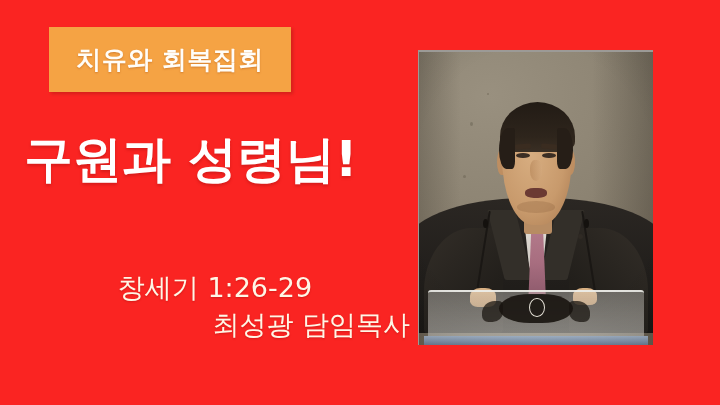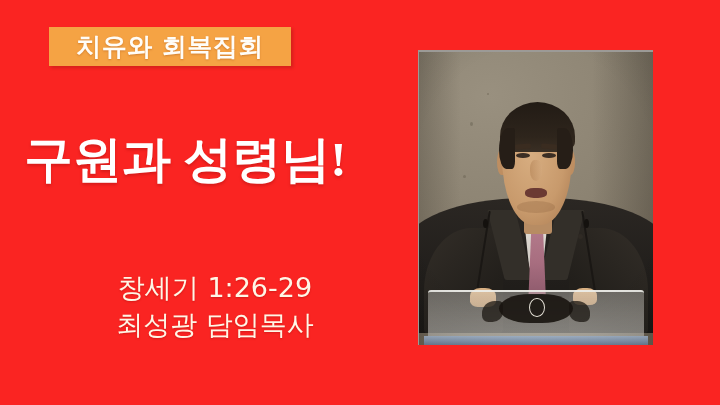--- a/index.html
+++ b/index.html
@@ -6,52 +6,51 @@
   body{
     width:720px;height:405px;overflow:hidden;
     background:#FA2422;
     font-family:"DejaVu Sans","Liberation Sans",sans-serif;
     position:relative;
   }
   #slide{position:absolute;inset:0;background:#FA2422;}
 
   
   #banner{
-    position:absolute;left:49px;top:27px;width:242px;height:39px;
+    position:absolute;left:49px;top:27px;width:242px;height:65px;
     background:#F5A344;
     display:flex;align-items:center;justify-content:center;
     box-shadow:2px 2px 3px rgba(120,20,10,.28);
   }
   #banner-label{
     color:#FFFDF8;font-size:25px;font-weight:bold;letter-spacing:.5px;
     line-height:1;white-space:nowrap;
     text-shadow:0 1px 2px rgba(150,60,10,.35);
   }
 
   
   #main-title{
     position:absolute;left:24px;top:133px;width:390px;
     color:#FFFFFF;font-size:49px;font-weight:bold;
     letter-spacing:0px;line-height:1.12;white-space:nowrap;
     text-shadow:0 2px 3px rgba(130,10,10,.30);
-    font-family:Liberation Serif, serif;
   }
 
   
   #info-block{
     position:absolute;left:20px;top:270px;width:390px;
     text-align:center;
   }
   .info-big{
     color:#FFF6E6;font-size:27px;font-weight:normal;line-height:1.30;
     white-space:nowrap;
     text-shadow:0 1px 2px rgba(130,10,10,.32);
   }
   #scripture-ref{margin-bottom:2px;}
-  #speaker-name{margin-bottom:8px;}
+  #speaker-name{margin-bottom:8px;text-align:right;}
   #church-line-1{
     color:#FFEFC2;font-size:14px;font-weight:bold;line-height:1.45;
     white-space:nowrap;text-align:center;
     text-shadow:0 1px 1px rgba(130,10,10,.30);
   }
   #church-line-2{
     color:#FFEFC2;font-size:14px;font-weight:bold;line-height:1.45;
     white-space:nowrap;text-align:right;padding-right:50px;
     letter-spacing:4px;
     text-shadow:0 1px 1px rgba(130,10,10,.30);

